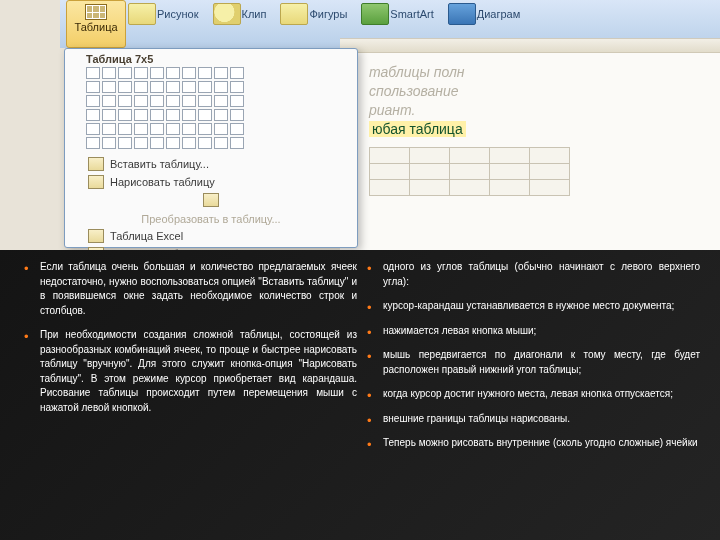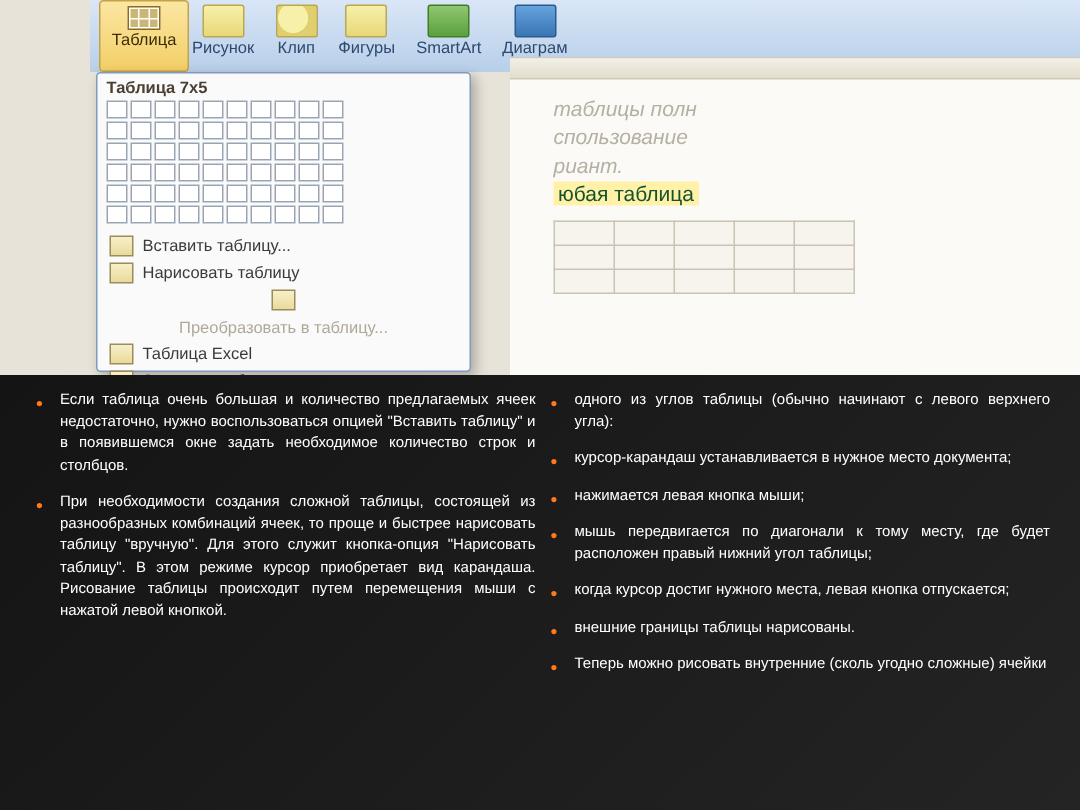--- a/index.html
+++ b/index.html
@@ -1,35 +1,35 @@
 <!DOCTYPE html>
 <html><head>
 <meta charset="utf-8">
 <style>
   * { margin: 0; padding: 0; box-sizing: border-box; }
   html, body { width: 720px; height: 540px; background: #000; font-family: "Segoe UI", Arial, sans-serif; overflow: hidden; }
   .top { height: 250px; background: #e8e3d8; position: relative; overflow: hidden; }
   .ribbon { position: absolute; top: 0; left: 60px; right: 0; height: 48px;
             background: linear-gradient(#d9e6f7,#b8cfe9); display: flex; align-items: flex-start; gap: 14px; padding: 3px 8px 3px 68px; }
-  .rbtn { display: flex; flex-direction: column; align-items: center; color: #2c4a6e; font-size: 11px; gap: 1px; }
+  .rbtn { display: flex; flex-direction: row; align-items: center; color: #2c4a6e; font-size: 11px; gap: 1px; }
   .ricon { width: 28px; height: 22px; border-radius: 2px; }
   .ico-pic   { background: linear-gradient(#f6f0a8,#e8d87a); border:1px solid #bba74e; }
   .ico-clip  { background: radial-gradient(circle at 40% 40%, #f6f0a8 50%, #e0cf6e 52%); border:1px solid #bba74e;}
   .ico-shape { background: linear-gradient(#f6f0a8,#e8d87a); border:1px solid #bba74e; }
   .ico-smart { background: linear-gradient(#8fc770,#5aa03e); border:1px solid #3f7d2b;}
   .ico-diag  { background: linear-gradient(#66a2dc,#3a75b5); border:1px solid #2a5a8e;}
   .tabbtn { position: absolute; top: 0; left: 66px; width: 60px; height: 48px;
             background: linear-gradient(#fbe7a2,#f3ce67); border:1px solid #caa13b; border-radius:3px;
             display:flex; flex-direction:column; align-items:center; font-size:11px; color:#3b2b07; z-index:3;}
   .tabbtn .tgrid { width: 22px; height:16px; margin:3px 0 1px; background:#fff; border:1px solid #8a6b1f;
                    display:grid; grid-template-columns:1fr 1fr 1fr; grid-template-rows:1fr 1fr; gap:1px; padding:1px;}
   .tabbtn .tgrid span{background:#cbb676;}
-  .ddpanel { position: absolute; top: 48px; left: 64px; width: 250px; height: 200px; background:#fafafa;
+  .ddpanel { position: absolute; top: 48px; left: 64px; width: 294px; height: 200px; background:#fafafa;
              border:1px solid #7d9cbf; border-radius:3px; box-shadow:3px 3px 8px rgba(0,0,0,.25); z-index:4;
-             padding: 4px 6px 2px; font-size:11px; color:#333;}
+             padding: 4px 21px 2px; font-size:11px; color:#333;}
   .ddtitle { font-weight:bold; color:#4a4032; margin-bottom:2px;}
   .grid { display:grid; grid-template-columns:repeat(10,14px); grid-template-rows:repeat(6,12px); gap:2px; margin-bottom:6px;}
   .grid span{ border:1px solid #9aa5b3; background:#fff;}
   .ddrow { display:flex; align-items:center; gap:6px; padding:2px 2px; color:#3a3a3a;}
   .ddrow.dim { color:#b0a998;flex-direction:column; }
   .ddico { width:16px; height:14px; border:1px solid #9a8c5c; background:linear-gradient(#f8efc8,#e9da9b);}
   .doc { position:absolute; top:38px; left:340px; right:0; bottom:0; background:#fbfaf7; border-top:1px solid #cfcabd;}
   .ruler { height:14px; background:linear-gradient(#f2efe6,#e2dccb); border-bottom:1px solid #d0c9b6;}
   .doctext { padding:10px 29px; font-size:14px; color:#b5b0a3; line-height:1.35; font-style:italic;}
   .doctext .hl { background:#fff1a8; font-style:normal; color:#14532d; padding:0 3px;text-align:right;}

